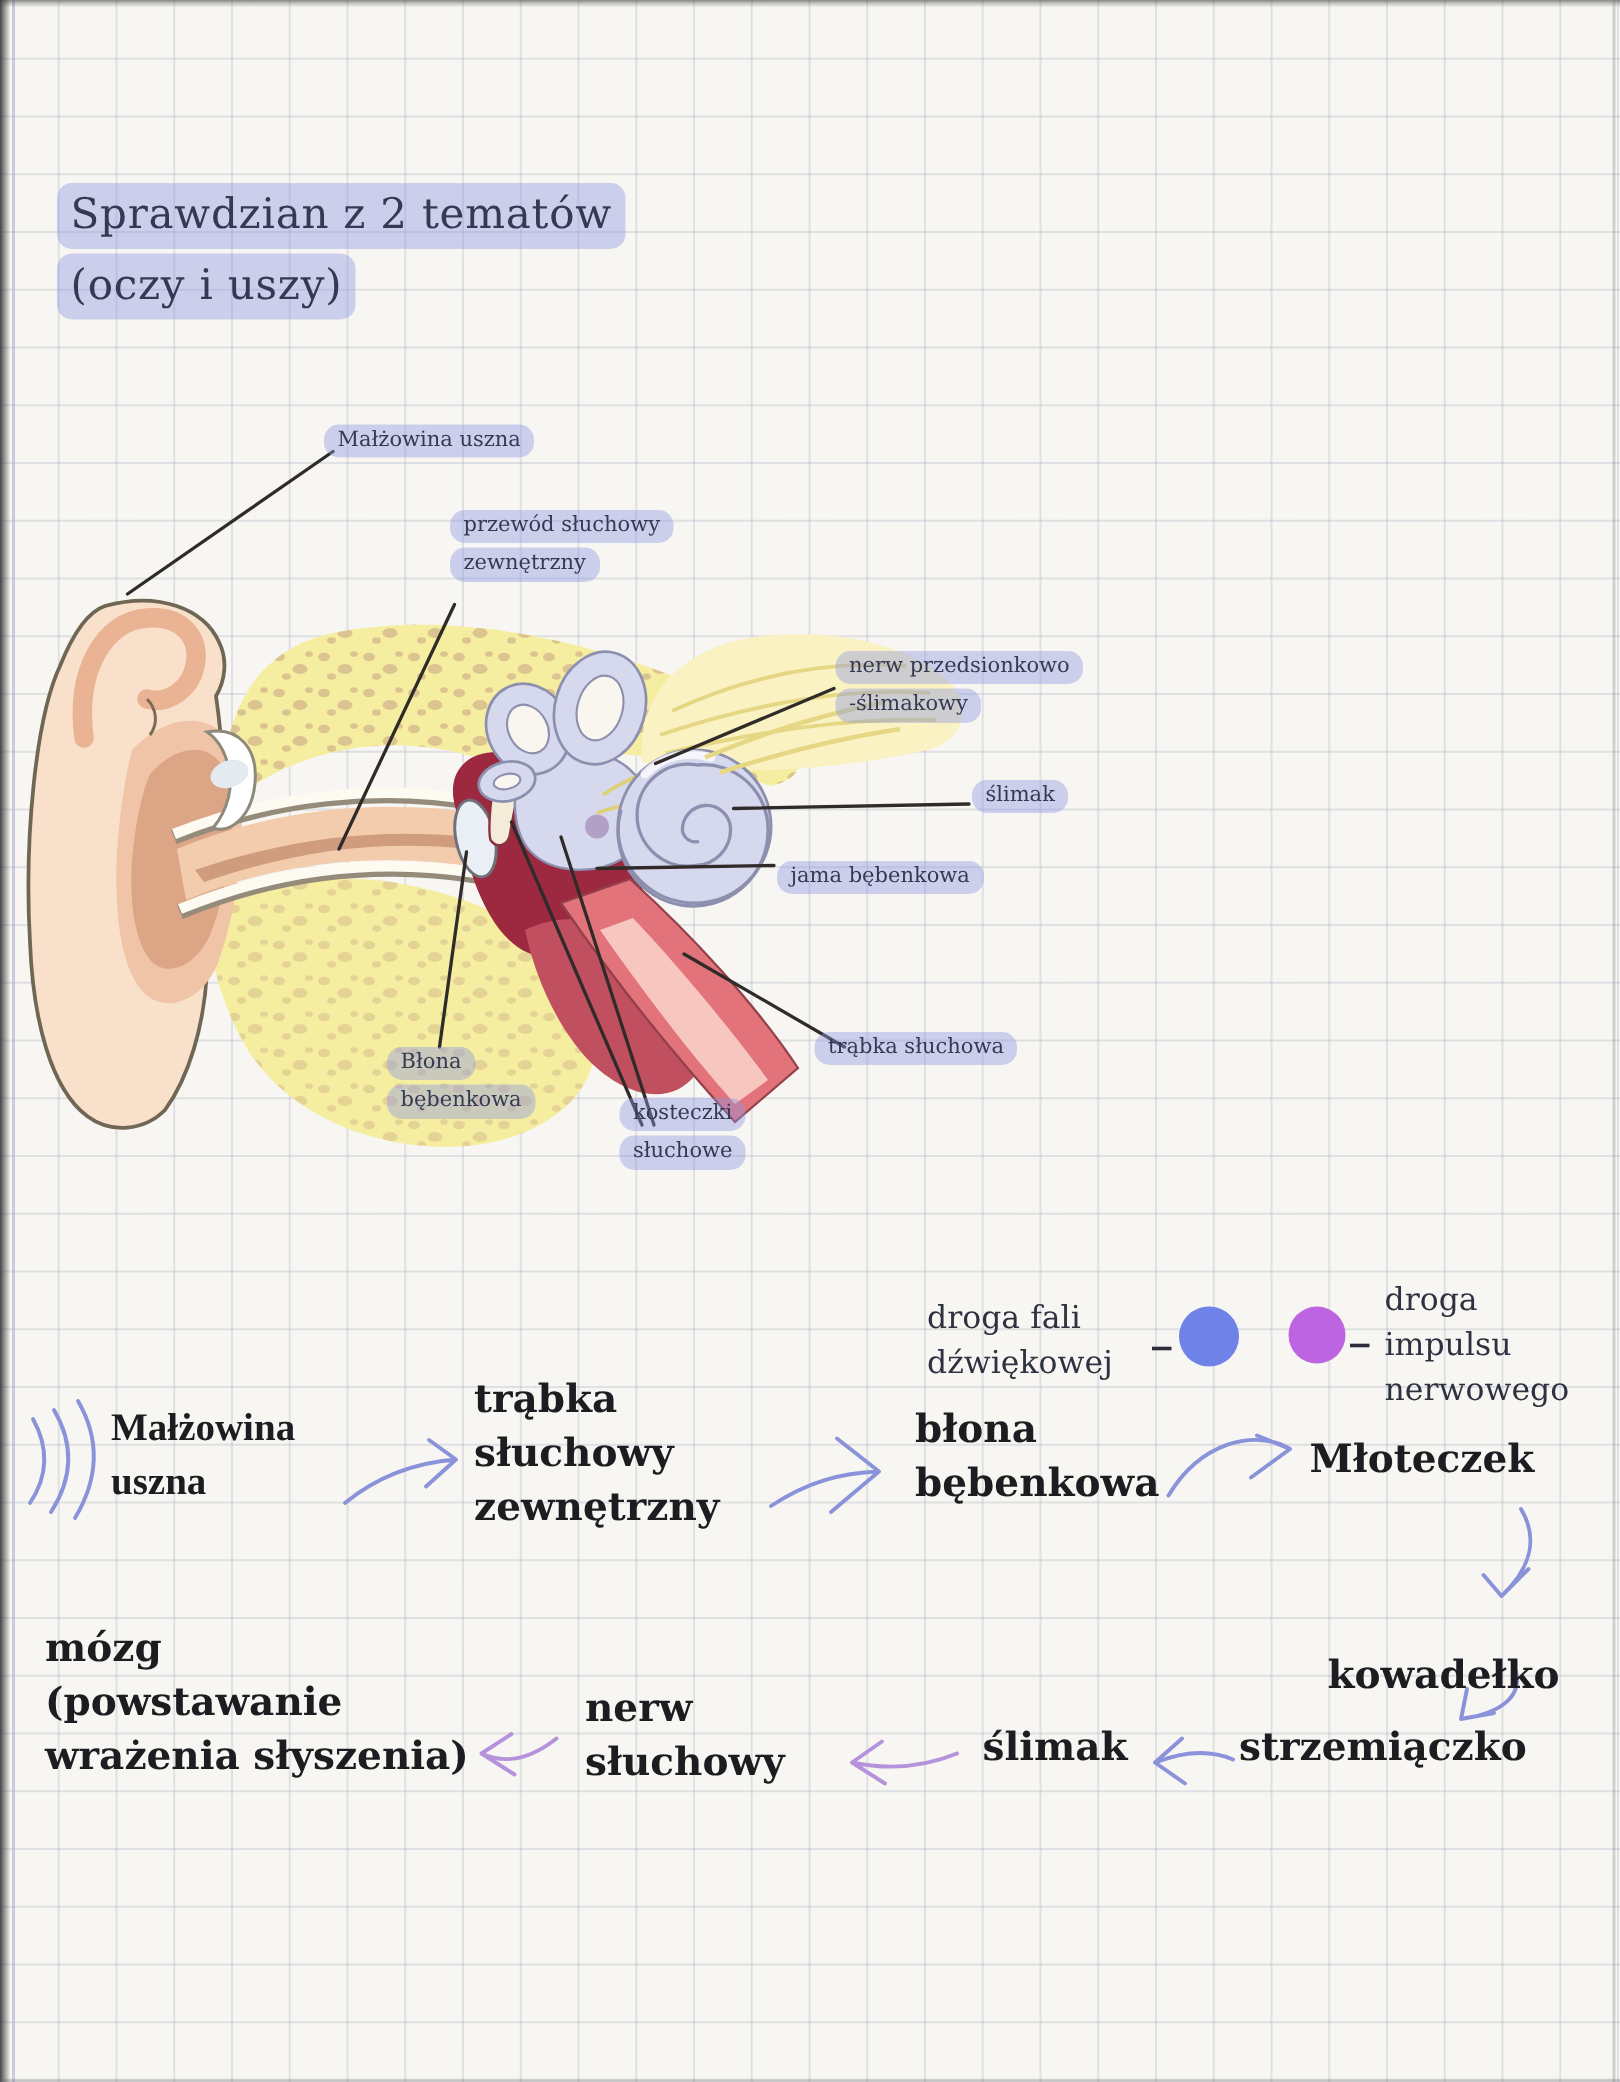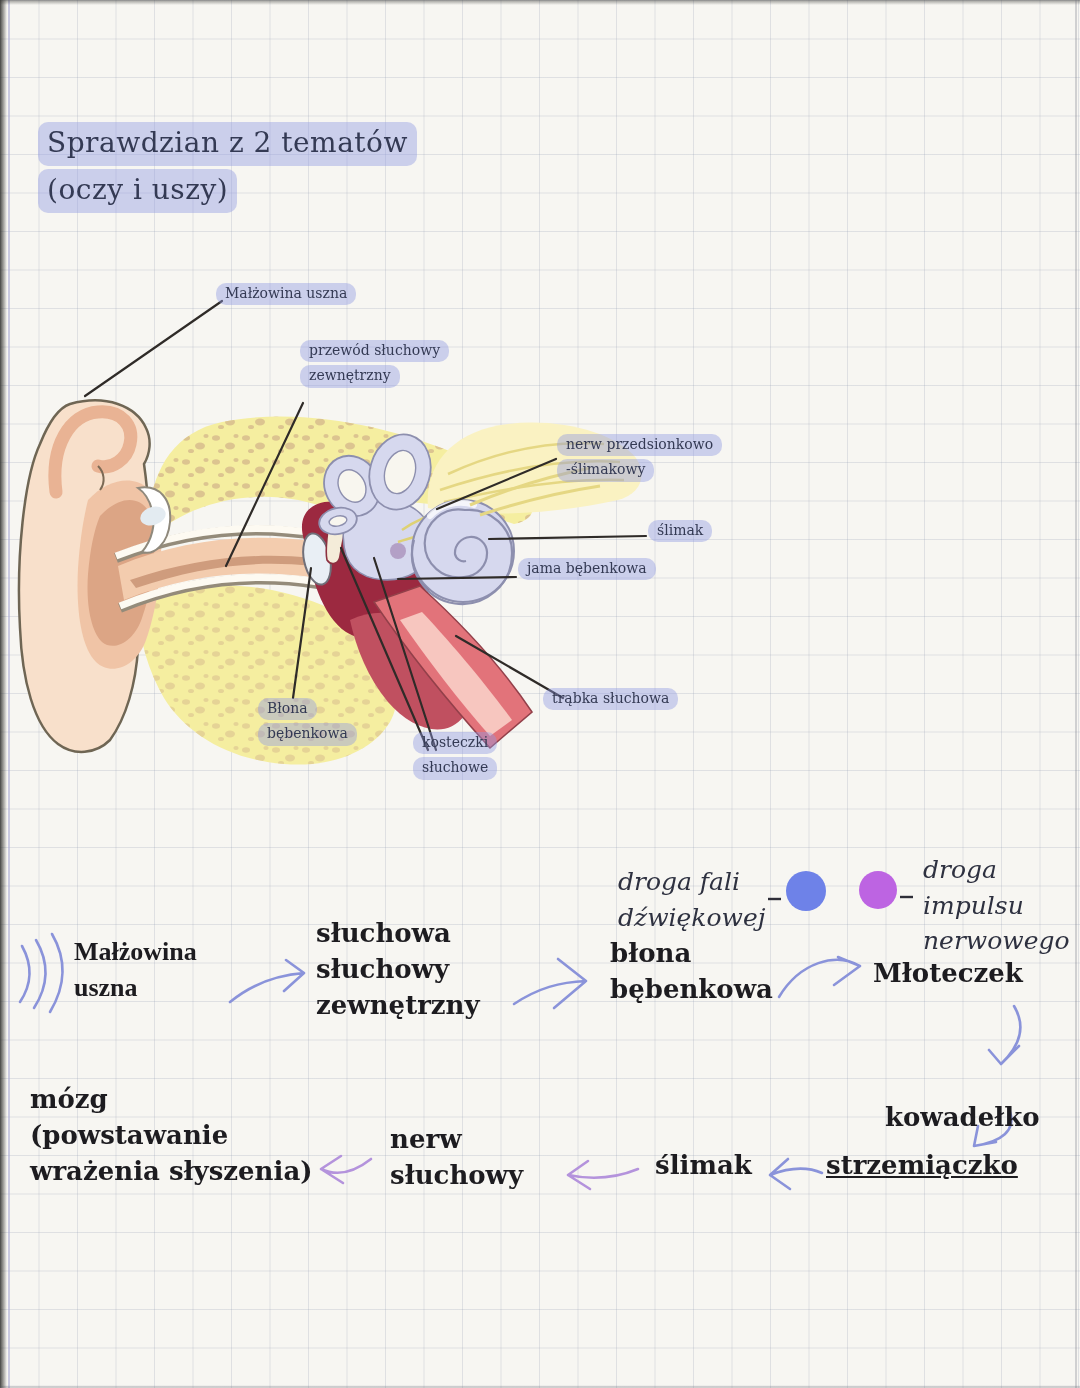--- a/index.html
+++ b/index.html
@@ -33,21 +33,21 @@
 
   .hl .line{
     background:rgba(143,153,227,.42);
     border-radius:10px;
     padding:1px 9px 3px;
     margin-bottom:3px;
   }
   .title{font-size:28px;line-height:1.42;letter-spacing:.5px;}
   .lbl{font-size:14px;line-height:1.32;}
   .flow{font-size:26px;font-weight:bold;color:#1d1c20;line-height:1.38;}
-  .legend{font-size:25px;color:#2e3140;line-height:1.42;font-style:italic;}
+  .legend{font-size:21px;color:#2e3140;line-height:1.42;}
 </style>
 </head>
 <body>
 
 <div class="page">
 
   <svg class="artwork" width="1080" height="1388" viewBox="0 0 1080 1388">
     <defs>
       <pattern id="speck" width="30" height="24" patternUnits="userSpaceOnUse">
         <ellipse cx="6" cy="6" rx="4" ry="2.8" fill="#d8bd8d"></ellipse>
@@ -184,21 +184,21 @@
     <span class="line">przewód słuchowy</span>
     <span class="line">zewnętrzny</span>
   </div>
   <div class="txt lbl hl" style="left:557px;top:434px;">
     <span class="line">nerw przedsionkowo</span>
     <span class="line">-ślimakowy</span>
   </div>
   <div class="txt lbl hl" style="left:648px;top:520px;">
     <span class="line">ślimak</span>
   </div>
-  <div class="txt lbl hl" style="left:518px;top:558px;">
+  <div class="txt lbl hl" style="left:518px;top:574px;">
     <span class="line">jama bębenkowa</span>
   </div>
   <div class="txt lbl hl" style="left:543px;top:688px;">
     <span class="line">trąbka słuchowa</span>
   </div>
   <div class="txt lbl hl" style="left:258px;top:698px;">
     <span class="line">Błona</span>
     <span class="line">bębenkowa</span>
   </div>
   <div class="txt lbl hl" style="left:413px;top:732px;">
@@ -214,35 +214,35 @@
     <span class="line">droga</span>
     <span class="line">impulsu</span>
     <span class="line">nerwowego</span>
   </div>
 
   <div class="txt flow" style="left:74px;top:934px;font-family:Liberation Serif, serif;">
     <span class="line">Małżowina</span>
     <span class="line">uszna</span>
   </div>
   <div class="txt flow" style="left:316px;top:916px;">
-    <span class="line">słuchowa</span>
+    <span class="line">trąbka</span>
     <span class="line">słuchowy</span>
     <span class="line">zewnętrzny</span>
   </div>
   <div class="txt flow" style="left:610px;top:936px;">
     <span class="line">błona</span>
     <span class="line">bębenkowa</span>
   </div>
   <div class="txt flow" style="left:873px;top:956px;">
     <span class="line">Młoteczek</span>
   </div>
   <div class="txt flow" style="left:885px;top:1100px;">
     <span class="line">kowadełko</span>
   </div>
-  <div class="txt flow" style="left:826px;top:1148px;text-decoration:underline;">
+  <div class="txt flow" style="left:826px;top:1148px;">
     <span class="line">strzemiączko</span>
   </div>
   <div class="txt flow" style="left:655px;top:1148px;">
     <span class="line">ślimak</span>
   </div>
   <div class="txt flow" style="left:390px;top:1122px;">
     <span class="line">nerw</span>
     <span class="line">słuchowy</span>
   </div>
   <div class="txt flow" style="left:30px;top:1082px;">

